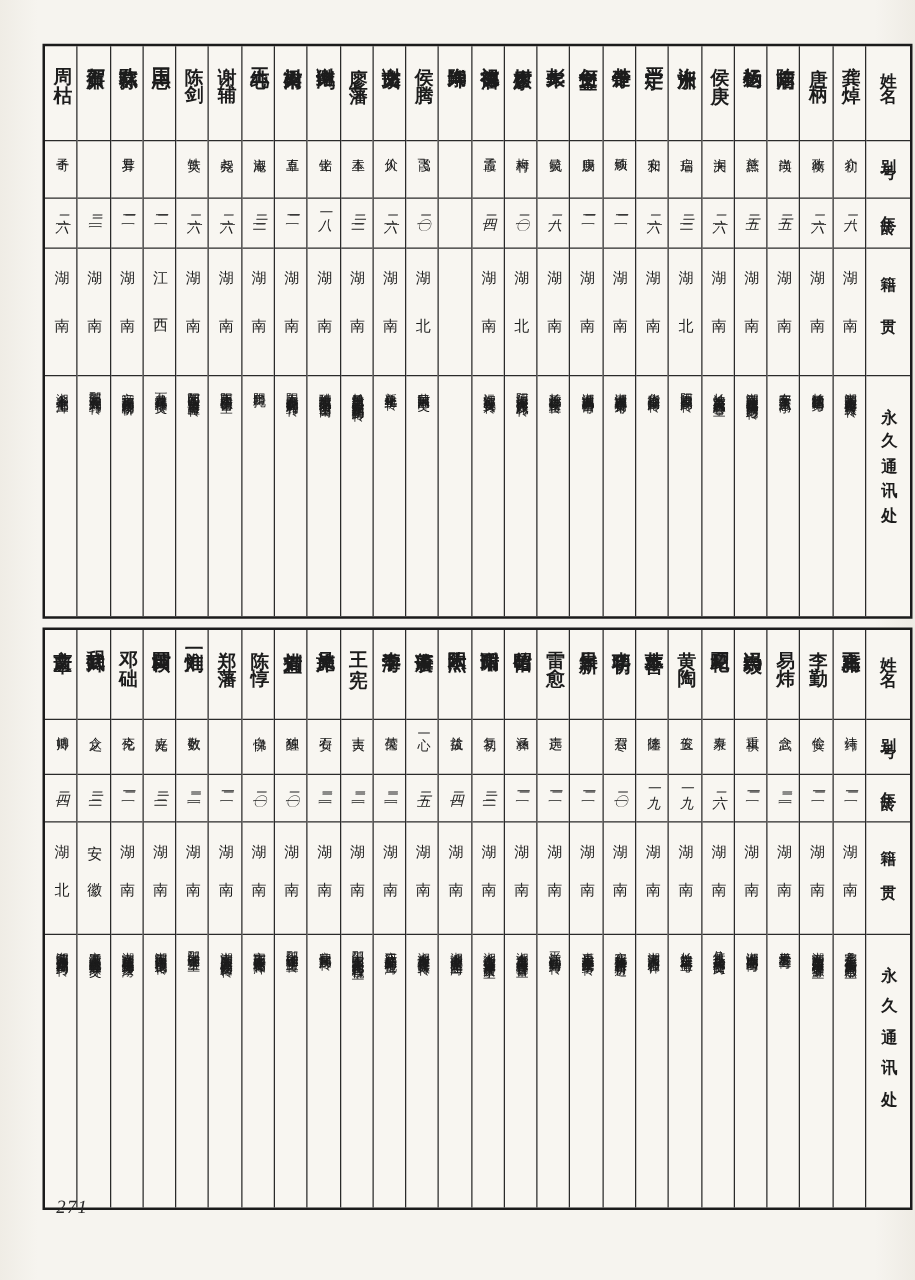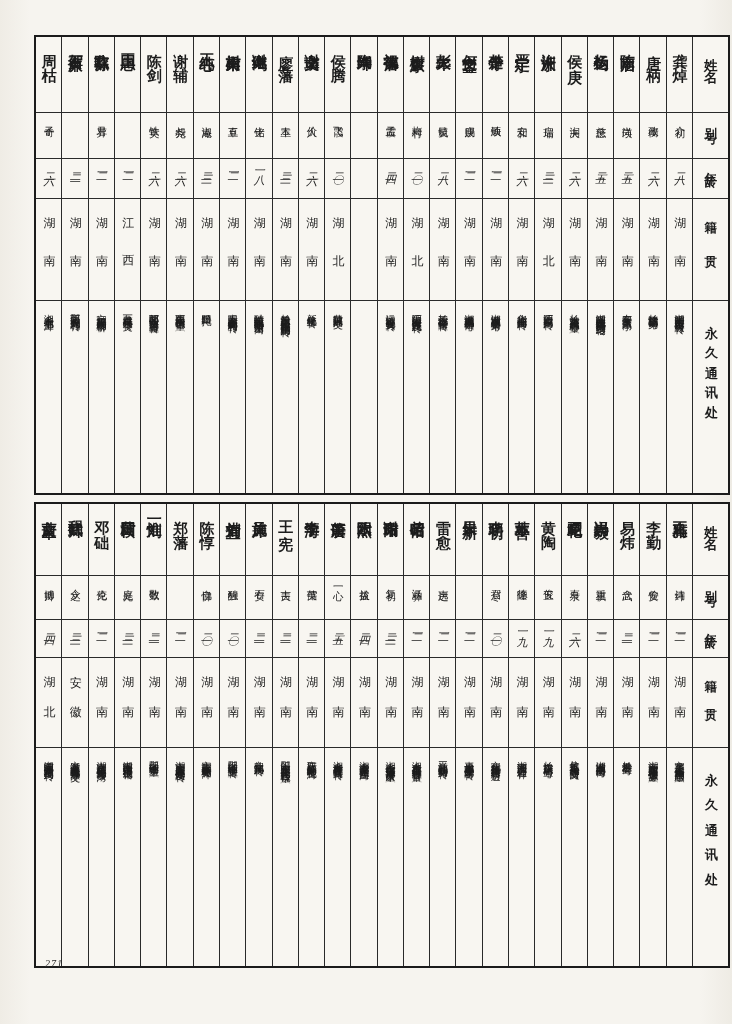--- a/index.html
+++ b/index.html
@@ -64,21 +64,21 @@
   .header-col .c-hao  > span{font-size:12.5px;letter-spacing:5px;padding-top:4px;}
   .header-col .c-age  > span{font-size:12.5px;letter-spacing:3px;padding-top:3px;font-style:normal;}
   .header-col .c-origin > span{font-size:12.5px;letter-spacing:34px;padding-top:12px;}
   .t-bot .header-col .c-origin > span{letter-spacing:28px;}
   .header-col .c-addr > span{font-size:13px;padding-top:14px;}
   .t-top .header-col .c-addr > span{letter-spacing:20px;}
   .t-bot .header-col .c-addr > span{letter-spacing:25px;}
 
   .page-number{
     position:absolute;left:45px;top:958px;
-    font-size:10px;font-style:italic;color:#2a2a2a;
+    font-size:15px;font-style:italic;color:#2a2a2a;
     font-family:"Liberation Serif",serif;letter-spacing:1px;
   }
 </style>
 </head>
 <body>
 
 <div class="page">
   <div class="tables-wrap">
     <div class="dtable t-top" id="table-top">
         <div class="col header-col">

